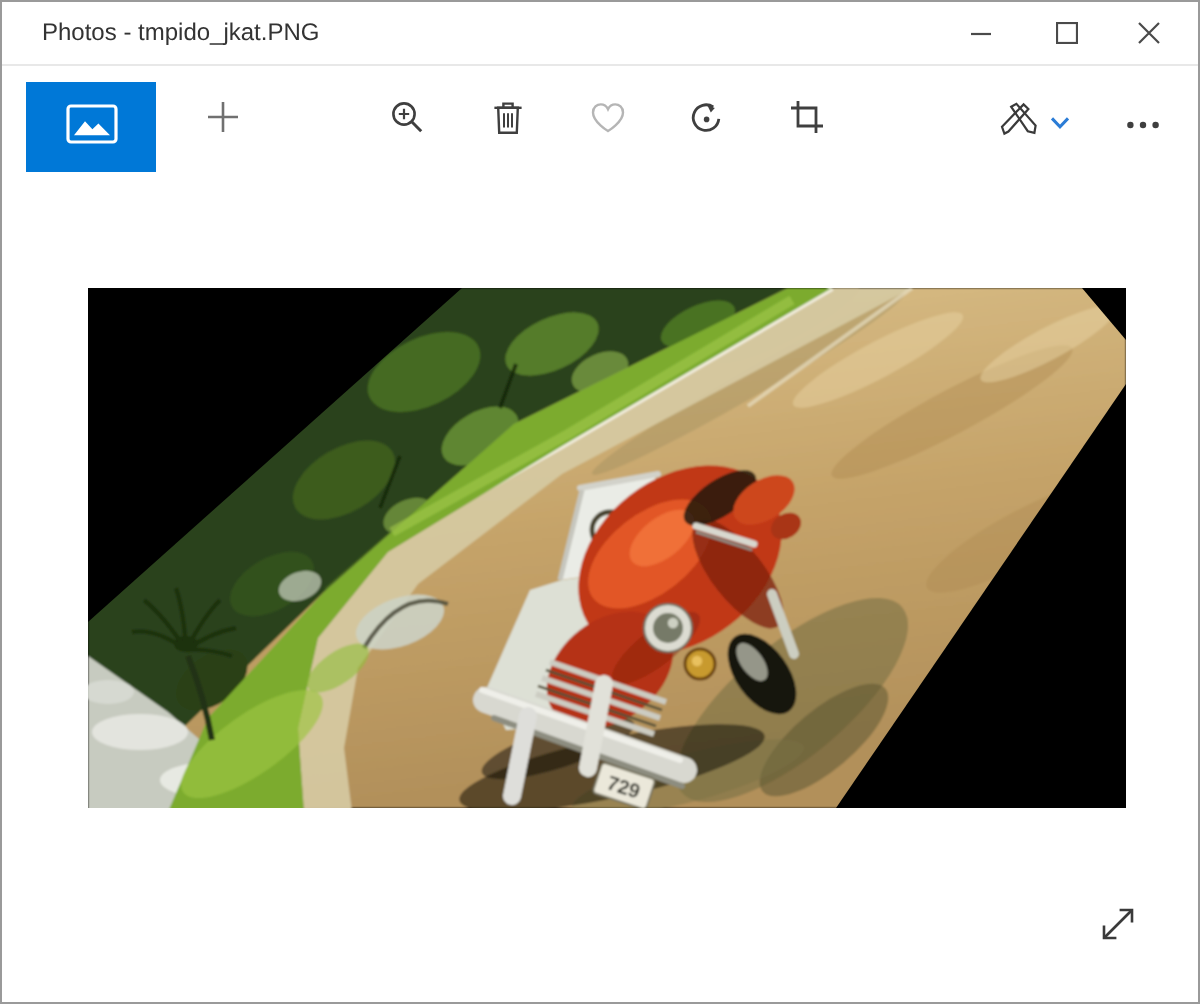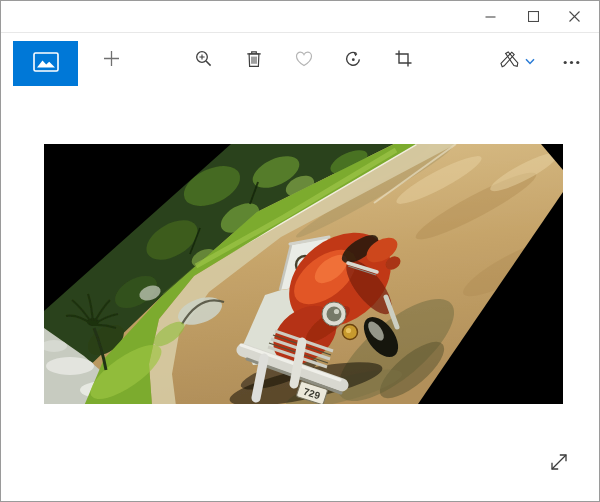--- a/index.html
+++ b/index.html
@@ -30,20 +30,21 @@
   .canvas{position:absolute;left:43px;top:57px;width:519px;height:260px;background:#000;}
   .canvas svg{display:block;}
   .fullscreen-btn{position:absolute;left:540px;top:358px;width:36px;height:36px;display:flex;align-items:center;justify-content:center;background:transparent;border:none;padding:0;}
 </style>
 </head>
 <body>
 
 <div class="window">
 
   <div class="titlebar">
+    <span class="title-text">Photos - tmpido_jkat.PNG</span>
     <button class="winctl ctl-min">
       <span>
         <svg width="11" height="11" viewBox="0 0 11 11">
             <line x1="0.5" y1="6" x2="10.5" y2="6" stroke="#4a4a4a" stroke-width="1.1"></line>
           </svg>
       </span>
     </button>
     <button class="winctl ctl-max">
       <span>
         <svg width="11" height="11" viewBox="0 0 11 11">

